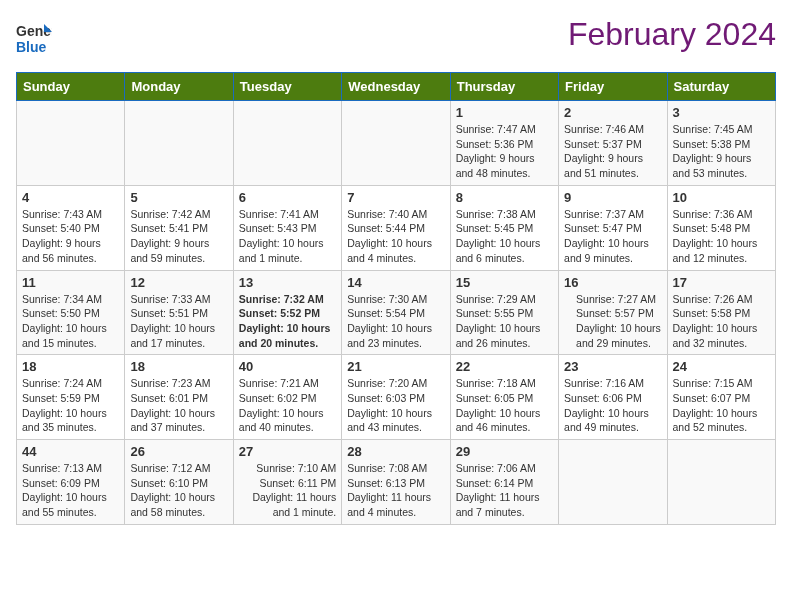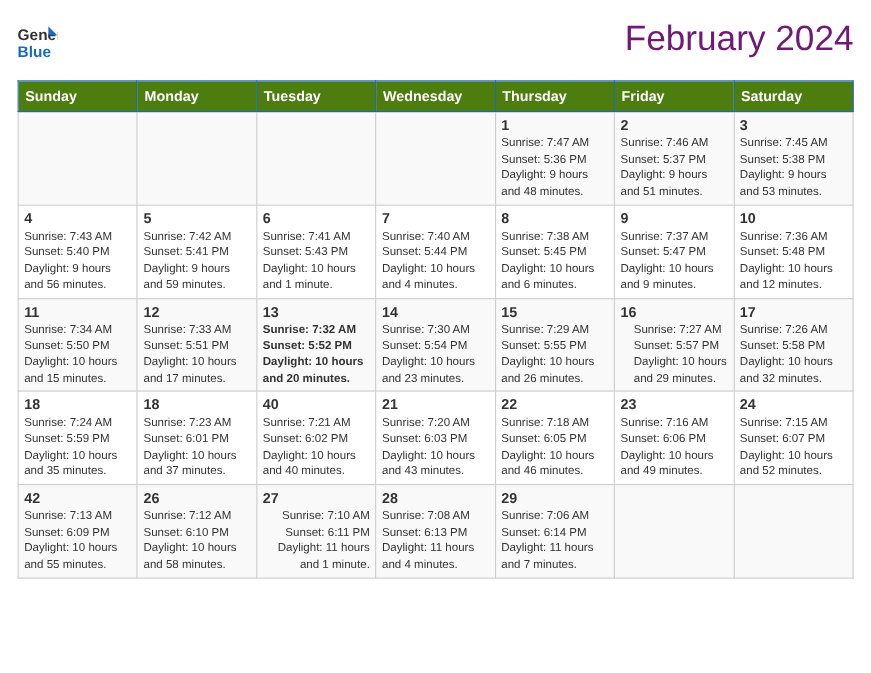--- a/index.html
+++ b/index.html
@@ -281,21 +281,21 @@
         <td>
           <span class="day-number">24</span>
           <div class="day-info" style="white-space: pre-line;">Sunrise: 7:15 AM
 Sunset: 6:07 PM
 Daylight: 10 hours
 and 52 minutes.</div>
         </td>
       </tr>
       <tr>
         <td>
-          <span class="day-number">42</span>
+          <span class="day-number">44</span>
           <div class="day-info" style="white-space: pre-line;">Sunrise: 7:13 AM
 Sunset: 6:09 PM
 Daylight: 10 hours
 and 55 minutes.</div>
         </td>
         <td>
           <span class="day-number">26</span>
           <div class="day-info" style="white-space: pre-line;">Sunrise: 7:12 AM
 Sunset: 6:10 PM
 Daylight: 10 hours

